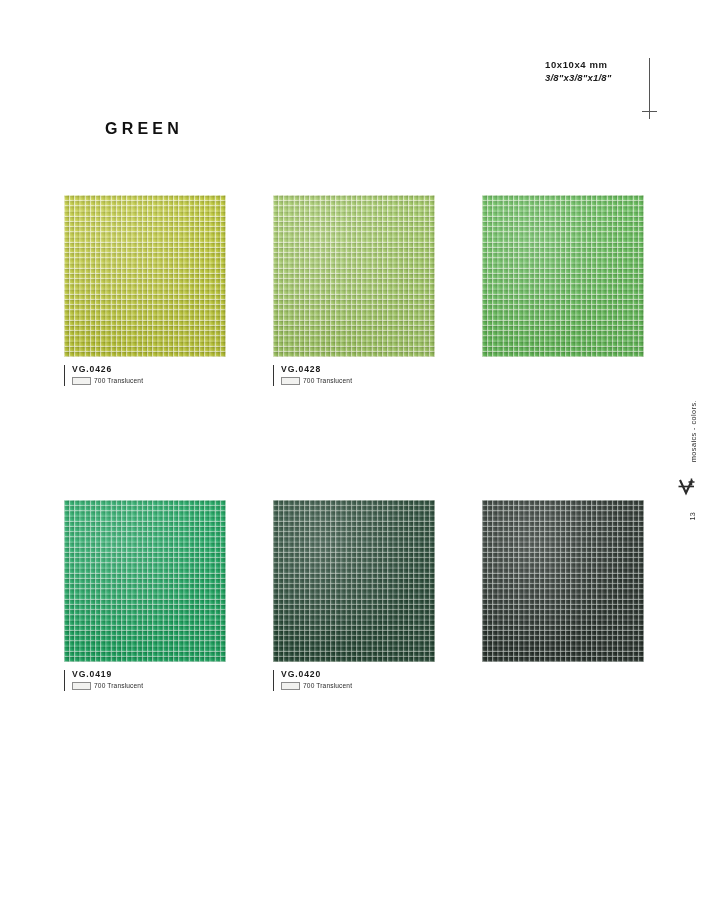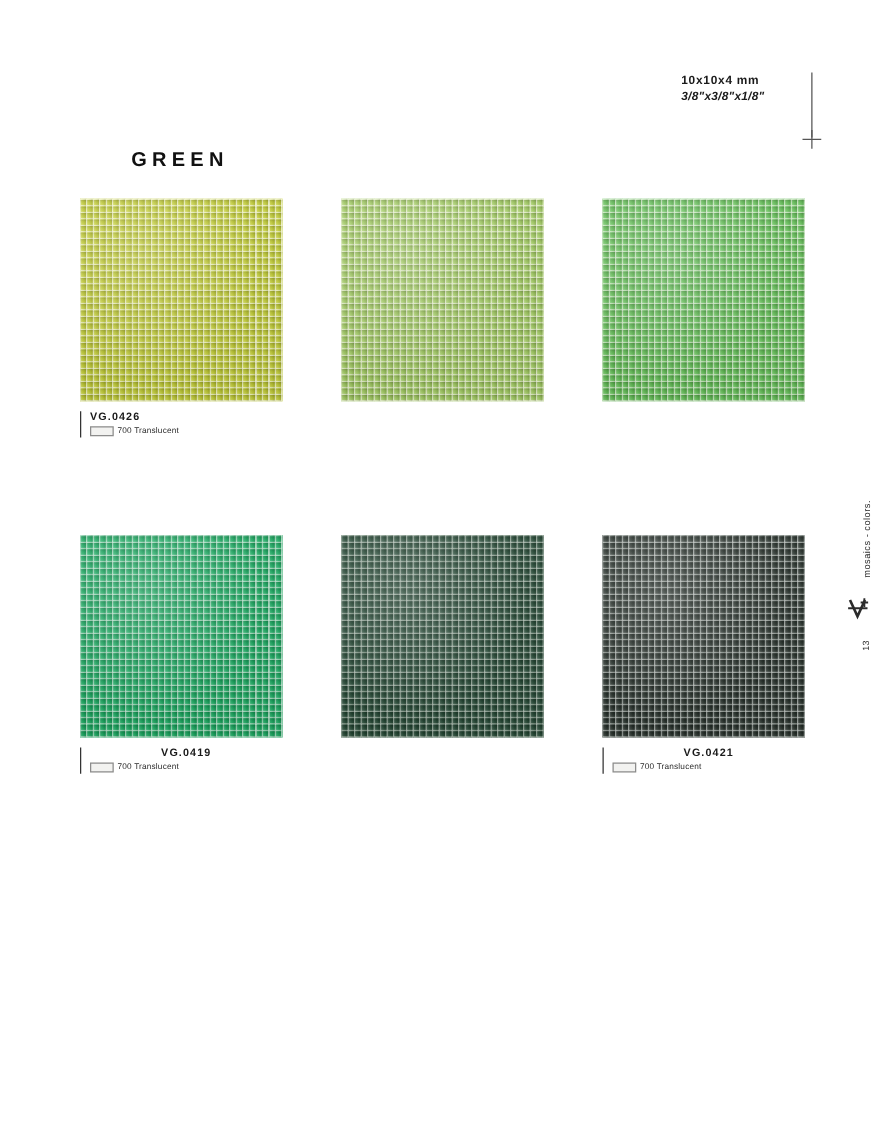--- a/index.html
+++ b/index.html
@@ -81,22 +81,22 @@
   .grid {
     position: absolute;
     left: 64px;
     top: 159px;
     width: 582px;
   }
   .row {
     display: flex;
     gap: 47px;
   }
-  .row.row-2 { margin-top: 79px; text-align: center; }
-  .cell { width: 162px; }
+  .row.row-2 { margin-top: 79px; }
+  .cell { width: 162px; margin-top: 36px; }
 
   .swatch {
     width: 162px;
     height: 162px;
     position: relative;
     background-color: var(--base);
     background-image:
       
       repeating-linear-gradient(90deg,
         rgba(255,255,255,0.34) 0px,
@@ -230,20 +230,28 @@
         <div class="code">VG.0426</div>
         <div class="finish-row">
           <span class="finish-chip"></span>
           <span class="finish-text">700 Translucent</span>
         </div>
       </div>
     </div>
 
     <div class="cell">
       <div class="swatch" style="--base: #a3cd62; --grout: #cfe2a5;"></div>
+      <div class="caption">
+        <span class="caption-bar"></span>
+        <div class="code">VG.0428</div>
+        <div class="finish-row">
+          <span class="finish-chip"></span>
+          <span class="finish-text">700 Translucent</span>
+        </div>
+      </div>
     </div>
 
     <div class="cell">
       <div class="swatch" style="--base: #62bf55; --grout: #a7d99a;"></div>
     </div>
 
   </div>
 
   <div class="row row-2">
 
@@ -254,32 +262,32 @@
         <div class="code">VG.0419</div>
         <div class="finish-row">
           <span class="finish-chip"></span>
           <span class="finish-text">700 Translucent</span>
         </div>
       </div>
     </div>
 
     <div class="cell">
       <div class="swatch" style="--base: #234733; --grout: #5e7a66;"></div>
-    </div>
-
-    <div class="cell">
-      <div class="swatch" style="--base: #26302a; --grout: #68736c;"></div>
       <div class="caption">
         <span class="caption-bar"></span>
-        <div class="code">VG.0421</div>
+        <div class="code">VG.0420</div>
         <div class="finish-row">
           <span class="finish-chip"></span>
           <span class="finish-text">700 Translucent</span>
         </div>
       </div>
+    </div>
+
+    <div class="cell">
+      <div class="swatch" style="--base: #26302a; --grout: #68736c;"></div>
     </div>
 
   </div>
 </div>
 
 <div class="margin-strip">
   <div class="margin-text">mosaics - colors.</div>
   <div class="margin-logo">
     <svg viewBox="0 0 22 26" width="22" height="26" aria-hidden="true">
       <path d="M3 4 L9 17 L15 4" fill="none" stroke="#2b2b2b" stroke-width="2.1"></path>

